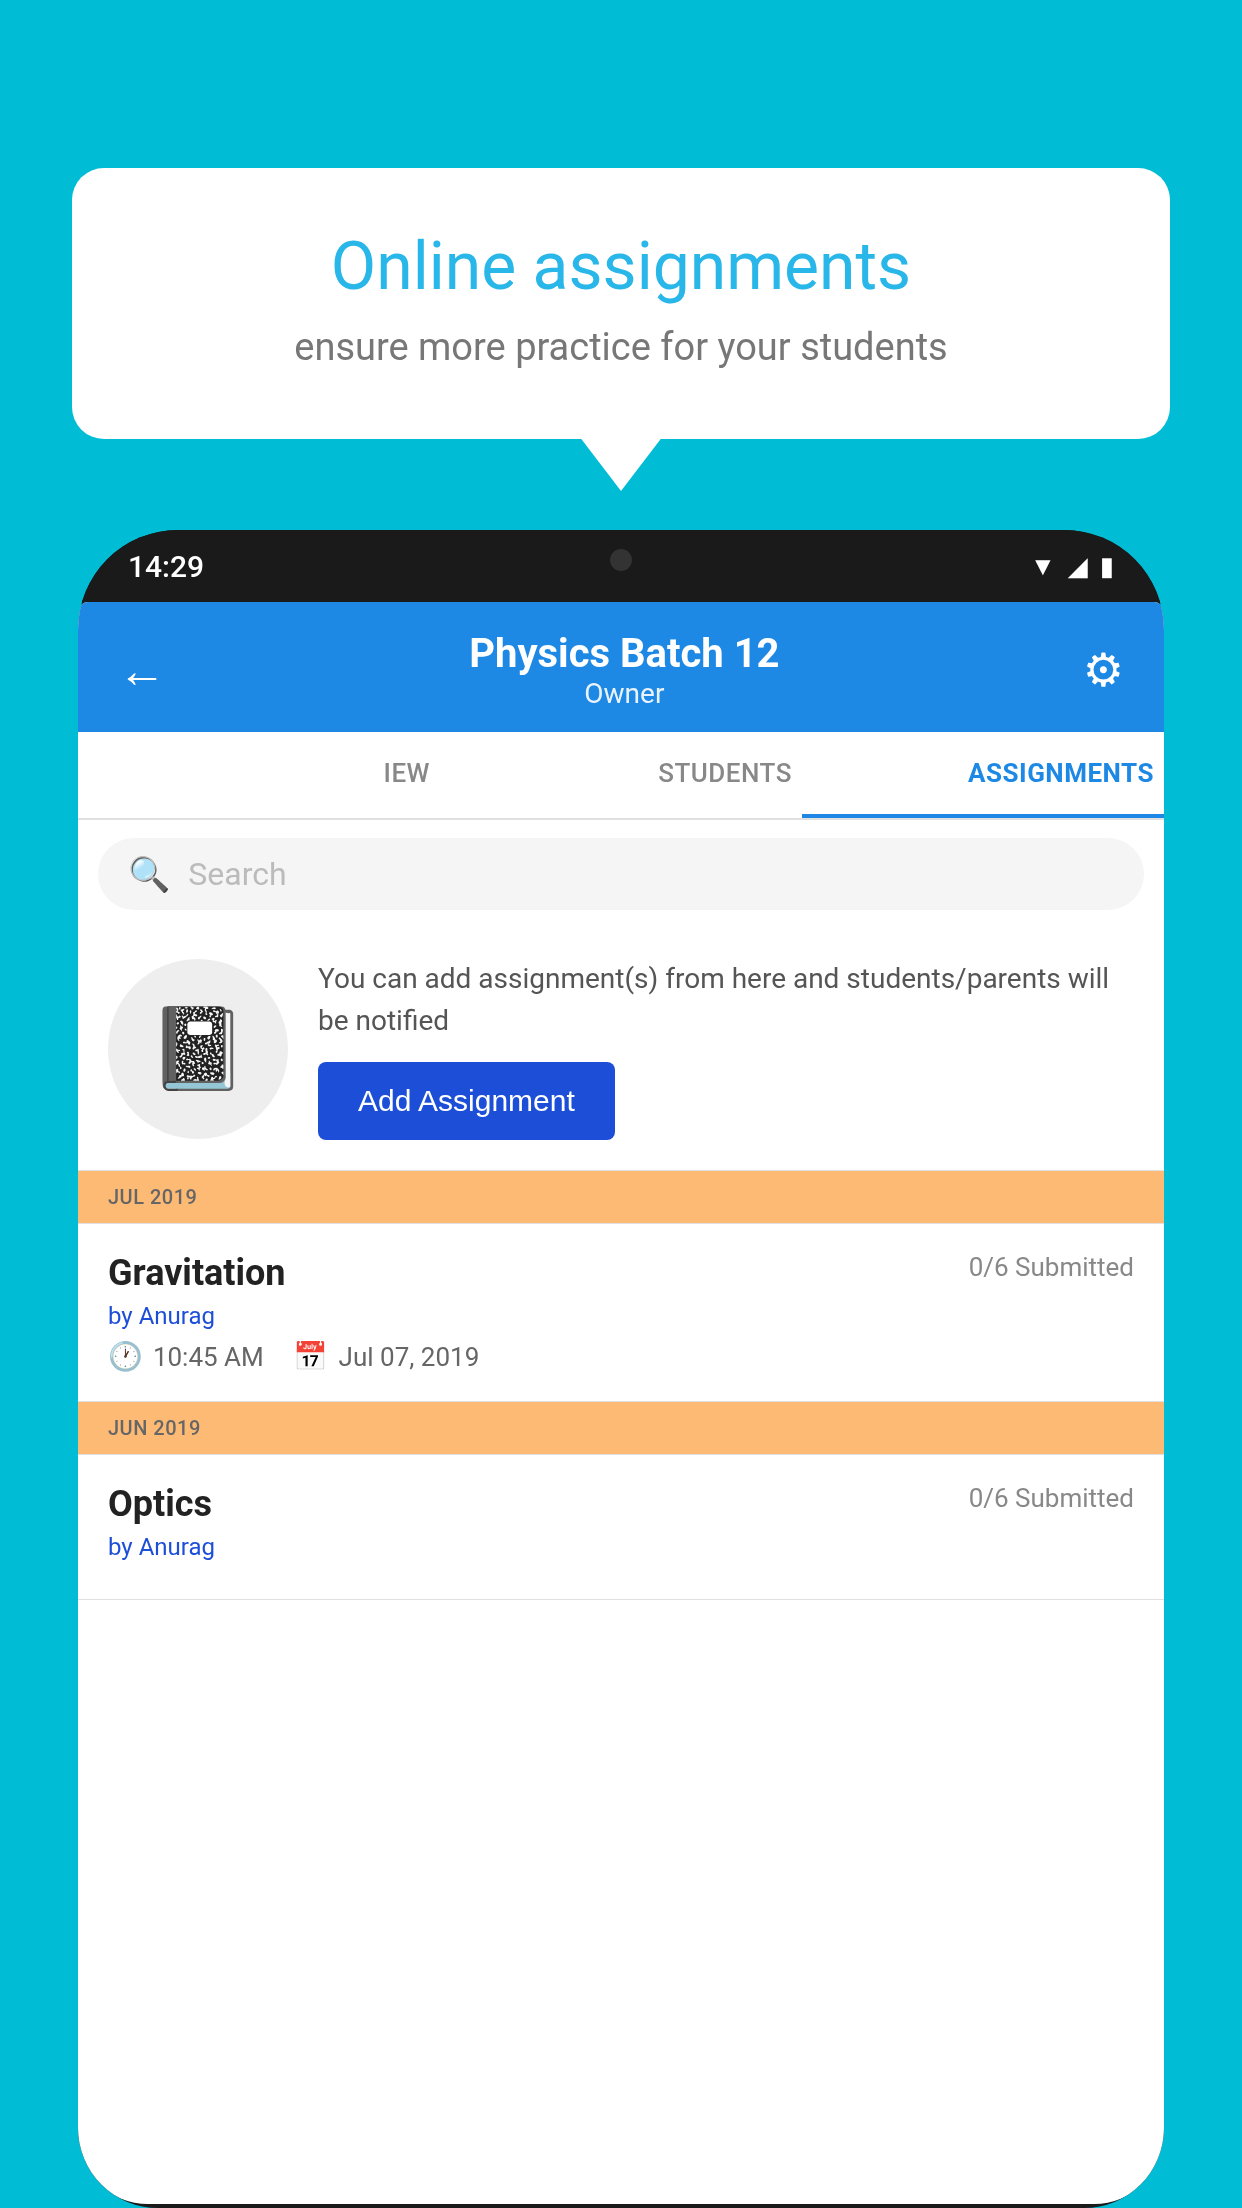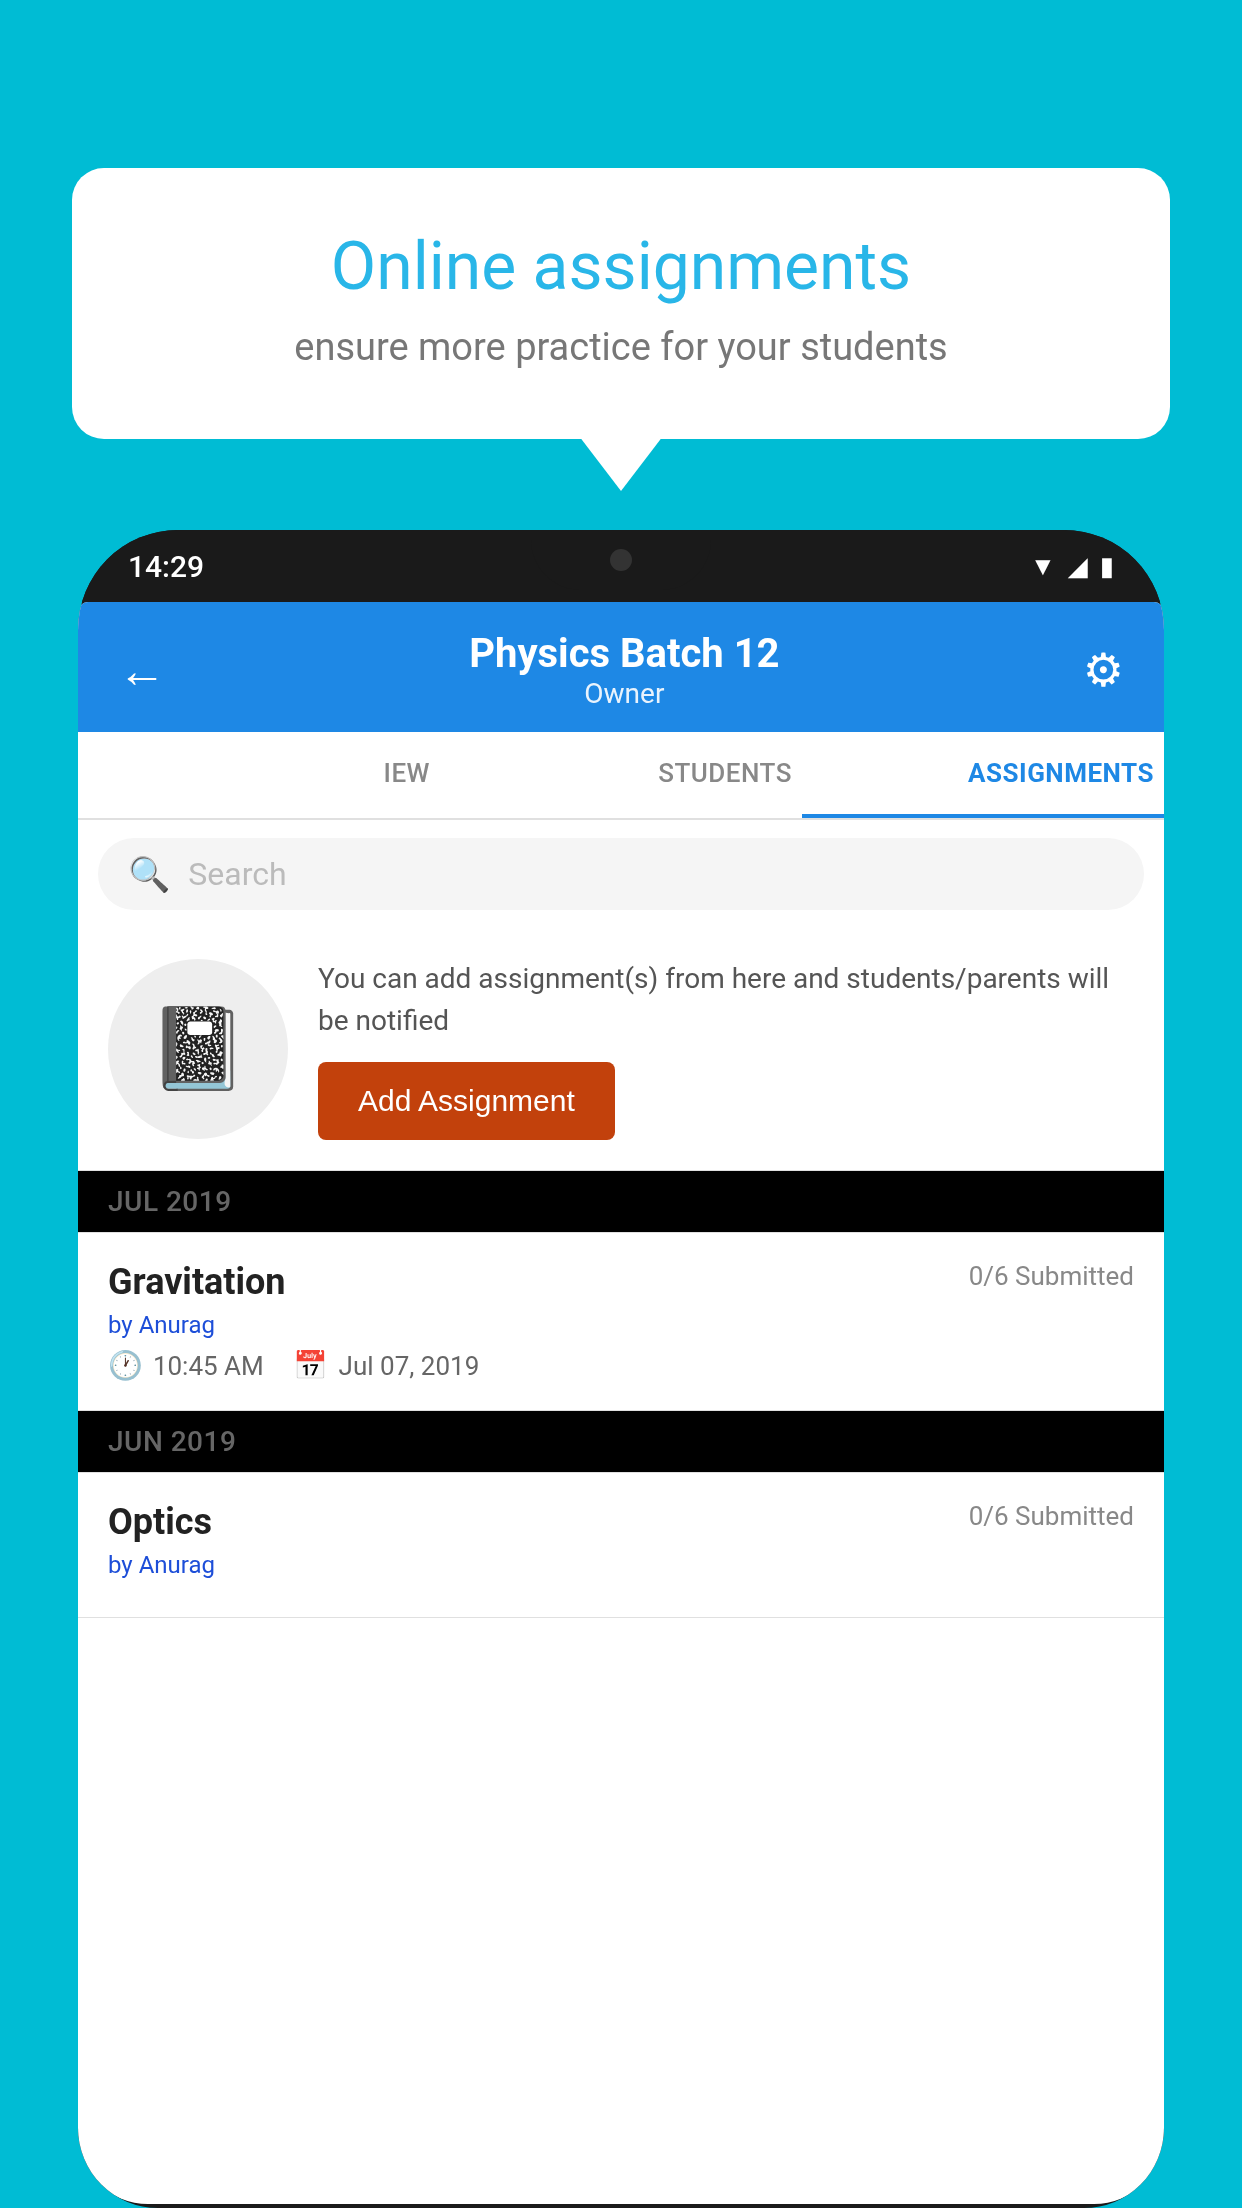--- a/index.html
+++ b/index.html
@@ -213,35 +213,35 @@
     .promo-content {
       flex: 1;
     }
     .promo-text {
       font-size: 28px;
       color: #555;
       line-height: 1.5;
       margin-bottom: 20px;
     }
     .add-assignment-btn {
-      background: #c2410c;
+      background: #1d4ed8;
       color: white;
       border: none;
       border-radius: 8px;
       padding: 22px 40px;
       font-size: 30px;
       font-weight: 500;
       cursor: pointer;
     }
 
     
     .month-separator {
-      background: #000000;
+      background: #fdba74;
       padding: 14px 30px;
-      font-size: 28px;
+      font-size: 20px;
       color: #666;
       font-weight: 500;
       letter-spacing: 0.5px;
       border-bottom: 1px solid #e0e0e0;
     }
 
     
     .assignment-item {
       padding: 28px 30px;
       background: white;

